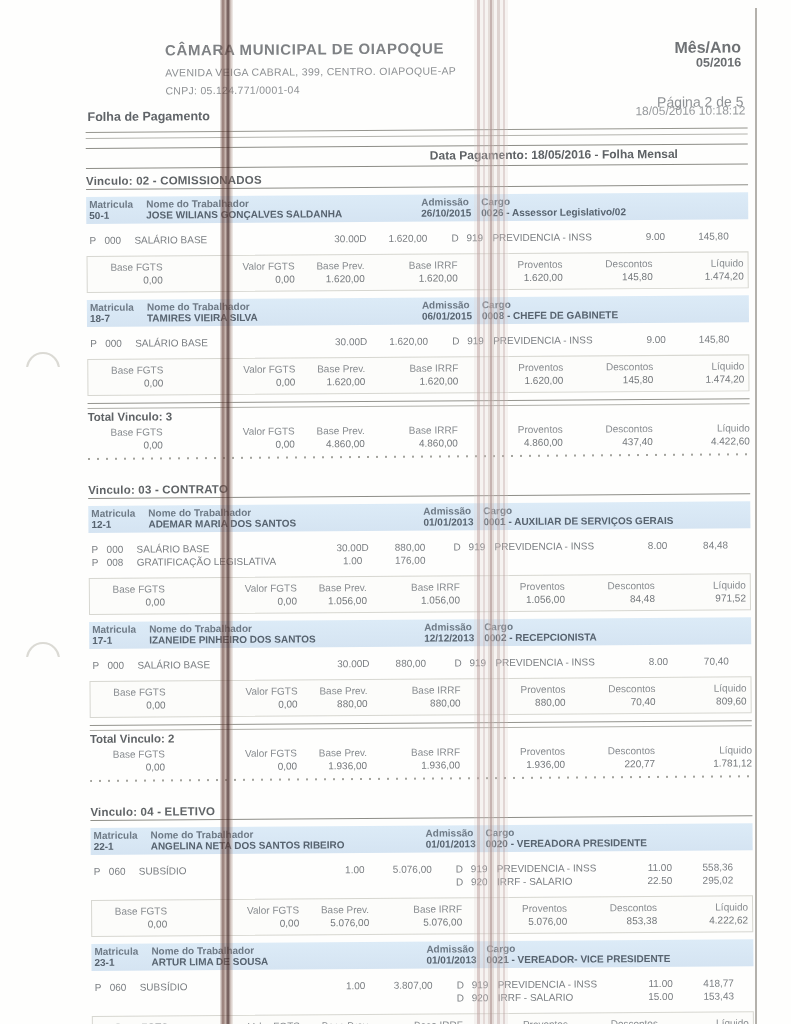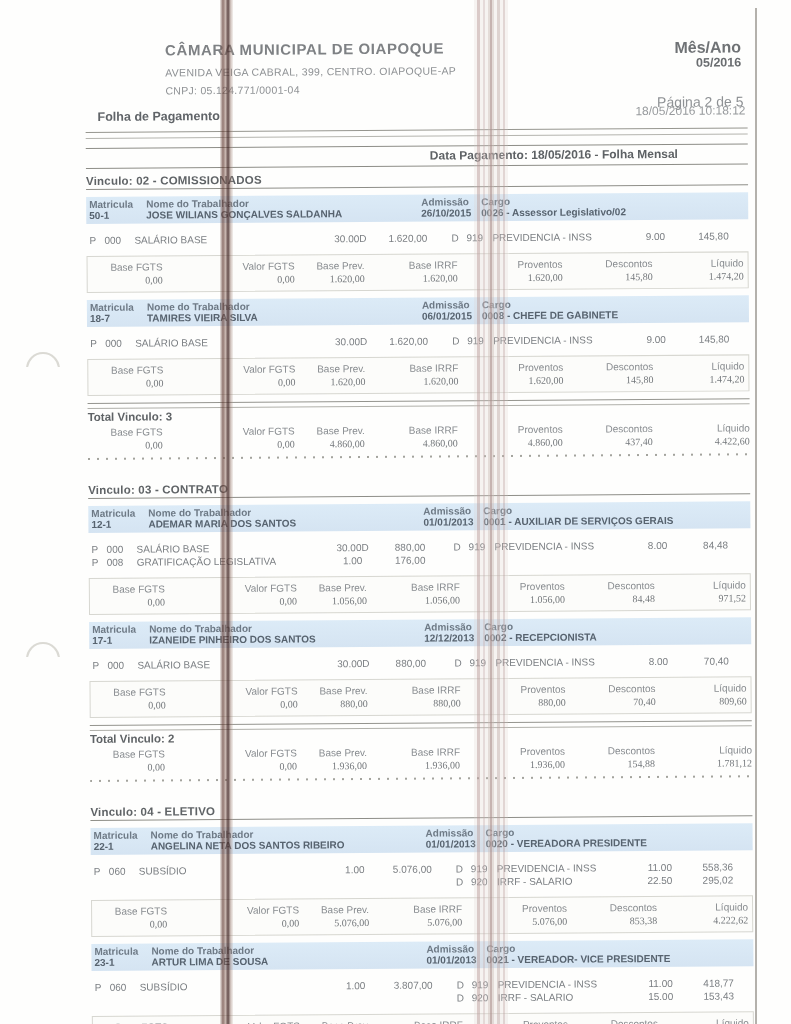--- a/index.html
+++ b/index.html
@@ -9,21 +9,21 @@
            transform:rotate(-0.4deg);transform-origin:0 0;}
   
   .hdr{position:relative;height:137px;}
   .org{position:absolute;left:80px;top:4px;font-size:15px;font-weight:bold;
        letter-spacing:.6px;color:#7e8184;}
   .addr{position:absolute;left:80px;top:29px;font-size:10.5px;color:#8e9194;letter-spacing:.3px;}
   .cnpj{position:absolute;left:80px;top:47px;font-size:10.5px;color:#8e9194;letter-spacing:.3px;}
   .mesano-l{position:absolute;right:6px;top:5px;font-size:16px;font-weight:bold;color:#6f7275;}
   .mesano-v{position:absolute;right:6px;top:22px;font-size:12.5px;font-weight:bold;color:#6a6d70;}
   .pginfo{position:absolute;right:4px;top:60px;font-size:14px;color:#8e9194;}
-  .docttl{position:absolute;left:12px;top:72px;font-size:12.5px;font-weight:bold;color:#606468;}
+  .docttl{position:absolute;left:2px;top:72px;font-size:12.5px;font-weight:bold;color:#606468;}
   .stamp{position:absolute;right:2px;top:70px;font-size:12px;color:#979a9d;}
   .hrule2{position:absolute;left:0;width:662px;height:5px;
           border-top:1.2px solid #96968f;border-bottom:1px solid #b4b4ae;}
   .payband{position:absolute;left:0;top:110px;width:662px;height:19px;
            border-top:1.2px solid #8d8d87;border-bottom:1.2px solid #8d8d87;}
   .payband span{position:absolute;left:344px;top:2px;font-size:12px;font-weight:bold;color:#5d6164;}
   
   .section-title{font-size:11.5px;font-weight:bold;color:#5f6366;letter-spacing:.2px;margin-bottom:2px;}
   .section-rule{border-top:1.5px solid #8e8e88;margin-bottom:7px;}
   .emp{margin-bottom:7px;}
@@ -39,21 +39,21 @@
          line-height:13px;color:#7a7e82;padding-left:3px;white-space:nowrap;}
   .dline{display:grid;grid-template-columns:24px 22px 144px 46px 1fr;font-size:10px;
          line-height:13px;color:#7a7e82;white-space:nowrap;}
   .dline span:first-child{padding-left:9px;}
   .dline span:nth-child(3){padding-left:4px;}
   .num{text-align:center;}
   .sumbox{border:1px solid #d7d7d1;background:#fcfcfa;padding:4px 4px 5px 0;}
   .srow{display:grid;grid-template-columns:75px 132px 70px 93px 105px 90px 1fr;white-space:nowrap;}
   .srow span{text-align:right;font-size:10px;line-height:13px;}
   .srow.lab span{color:#878b8f;}
-  .srow.val span{color:#74787c;font-family:Liberation Serif, serif;}
+  .srow.val span{color:#74787c;}
   .total{margin-bottom:0;}
   .dblrule{height:4px;border-top:1.2px solid #94948e;border-bottom:1px solid #b0b0aa;margin-bottom:2px;}
   .total-label{font-size:11.5px;font-weight:bold;color:#5f6366;margin-bottom:3px;}
   .dashed{height:2px;margin-top:6px;margin-bottom:24px;
           background:repeating-linear-gradient(90deg,#a3a39d 0 2px,transparent 2px 9px);}
   
   .artifact{position:absolute;pointer-events:none;}
   .stripe-dark{left:220px;top:0;width:13px;height:1024px;
     background:linear-gradient(90deg,rgba(170,140,128,.18) 0%,rgba(100,62,54,.7) 22%,
       rgba(145,110,98,.5) 42%,rgba(66,38,36,.82) 62%,rgba(150,118,106,.42) 82%,rgba(195,175,163,.18) 100%);}
@@ -362,21 +362,21 @@
             <span>Proventos</span>
             <span>Descontos</span>
             <span>Líquido</span>
           </div>
           <div class="srow val">
             <span>0,00</span>
             <span>0,00</span>
             <span>1.936,00</span>
             <span>1.936,00</span>
             <span>1.936,00</span>
-            <span>154,88</span>
+            <span>220,77</span>
             <span>1.781,12</span>
           </div>
           <div class="dashed"></div>
         </div>
         <div class="section-title">Vinculo: 04 - ELETIVO</div>
         <div class="section-rule"></div>
         <div class="emp">
           <div class="band">
             <div class="band-row band-labels">
               <span>Matricula</span>

